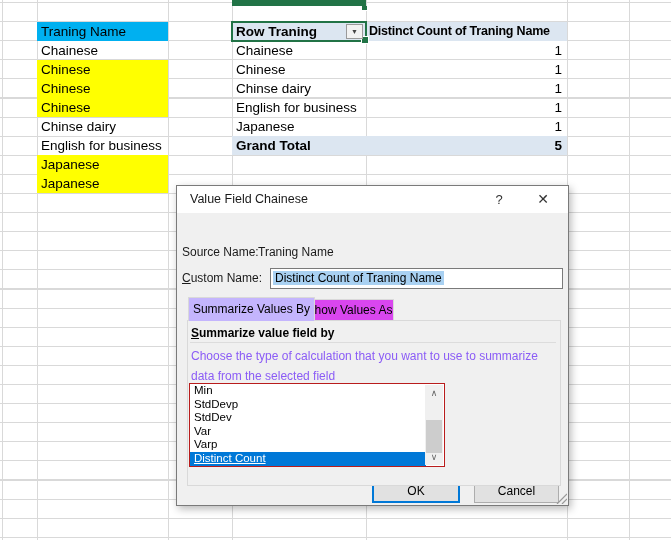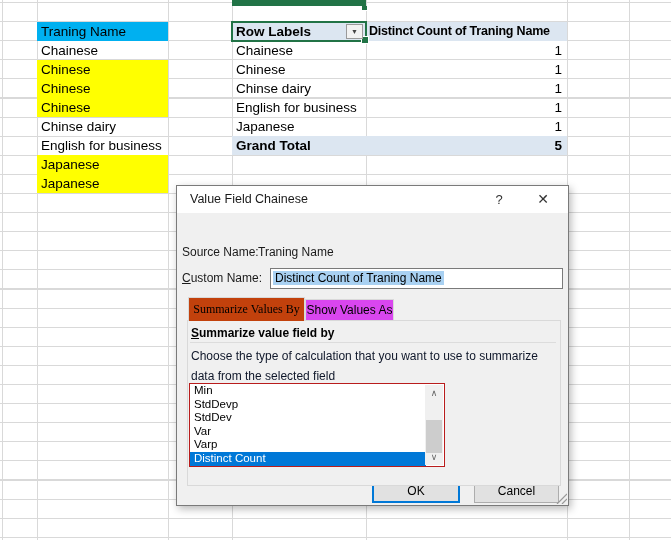--- a/index.html
+++ b/index.html
@@ -37,35 +37,35 @@
     font-size:13px;color:#333;cursor:pointer;}
   #btn-help{right:52px;}
   #btn-close{right:8px;font-size:14px;}
   .lbl{position:absolute;font-size:12px;color:#1a1a1a;white-space:nowrap;}
   .u{text-decoration:underline;}
   #custom-box{position:absolute;left:93px;top:55px;width:293px;height:21px;background:#fff;
     border:1px solid #7a7a7a;box-sizing:border-box;font-size:12px;line-height:19px;cursor:text;}
   #custom-box .hl{background:#a9d1f2;color:#000;margin-left:2px;padding:0 2px;}
   .tab{position:absolute;box-sizing:border-box;font-size:12px;text-align:center;
     border:1px solid #d9d9d9;cursor:pointer;}
-  #tab1{left:11px;top:84px;width:117px;height:24px;line-height:23px;background:#c2410c;
-    border-bottom:none;z-index:2;font-family:Liberation Serif, serif;}
+  #tab1{left:11px;top:84px;width:127px;height:24px;line-height:23px;background:#c4b5fd;
+    border-bottom:none;z-index:2;}
   #tab2{left:128px;top:86px;width:89px;height:32px;line-height:21px;background:#d946ef;}
   #pane{position:absolute;left:10px;top:107px;width:374px;height:166px;background:#f0f0f0;
     border:1px solid #d9d9d9;box-sizing:border-box;z-index:1;}
   #grp-title{position:absolute;left:3px;top:5px;font-size:12px;font-weight:bold;color:#000;white-space:nowrap;}
   #grp-rule{position:absolute;left:2px;right:4px;top:21px;height:1px;background:#dcdcdc;}
-  .desc{position:absolute;left:3px;font-size:12px;color:#0f172a;white-space:nowrap;}
+  .desc{position:absolute;left:3px;font-size:12px;color:#8b5cf6;white-space:nowrap;}
   #desc1{top:28px;}
   #desc2{top:48px;}
   #listbox{position:absolute;left:1px;top:62px;width:256px;height:84px;background:#fff;
     border:1px solid #b91c1c;box-sizing:border-box;}
   .opt{height:13.6px;line-height:13.6px;font-size:11.5px;padding-left:4px;width:236px;
     box-sizing:border-box;white-space:nowrap;cursor:default;}
-  .opt.sel{background:#0078D7;color:#fff;}
+  .opt.sel{background:#0078D7;color:#fff;text-decoration:underline;}
   #sb{position:absolute;top:1px;right:1px;bottom:1px;width:18px;background:#f0f0f0;}
   .sb-btn{position:absolute;left:0;width:18px;height:16px;text-align:center;color:#666;
     font-size:9px;line-height:16px;cursor:pointer;}
   #sb-up{top:0;}
   #sb-down{bottom:0;}
   #sb-thumb{position:absolute;left:1px;top:35px;width:16px;height:33px;background:#cdcdcd;cursor:grab;}
   .btn{position:absolute;top:293px;height:24px;background:#e1e1e1;border:1px solid #adadad;
     box-sizing:border-box;font-size:12px;text-align:center;line-height:22px;color:#000;cursor:pointer;}
   #btn-nf{left:6px;width:86px;}
   #btn-ok{left:195px;width:88px;border:2px solid #0078D7;line-height:20px;}
@@ -87,21 +87,21 @@
   <div class="cell c-src fill-blue" style="top:22px">Traning Name</div>
   <div class="cell c-src" style="top:41px">Chainese</div>
   <div class="cell c-src fill-yellow" style="top:60px">Chinese</div>
   <div class="cell c-src fill-yellow" style="top:79px">Chinese</div>
   <div class="cell c-src fill-yellow" style="top:98px">Chinese</div>
   <div class="cell c-src" style="top:117px">Chinse dairy</div>
   <div class="cell c-src" style="top:136px">English for business</div>
   <div class="cell c-src fill-yellow" style="top:155px">Japanese</div>
   <div class="cell c-src fill-yellow" style="top:174px">Japanese</div>
 
-  <div class="cell c-plab fill-header" style="top:22px">Row Labels</div>
+  <div class="cell c-plab fill-header" style="top:22px">Row Traning</div>
   <div class="cell c-pval fill-header pvh" style="top:22px;text-align:left;padding-left:3px">Distinct Count of Traning Name</div>
   <div class="cell c-plab" style="top:41px">Chainese</div>
   <div class="cell c-plab" style="top:60px">Chinese</div>
   <div class="cell c-plab" style="top:79px">Chinse dairy</div>
   <div class="cell c-plab" style="top:98px">English for business</div>
   <div class="cell c-plab" style="top:117px">Japanese</div>
   <div class="cell c-pval" style="top:41px">1</div>
   <div class="cell c-pval" style="top:60px">1</div>
   <div class="cell c-pval" style="top:79px">1</div>
   <div class="cell c-pval" style="top:98px">1</div>

